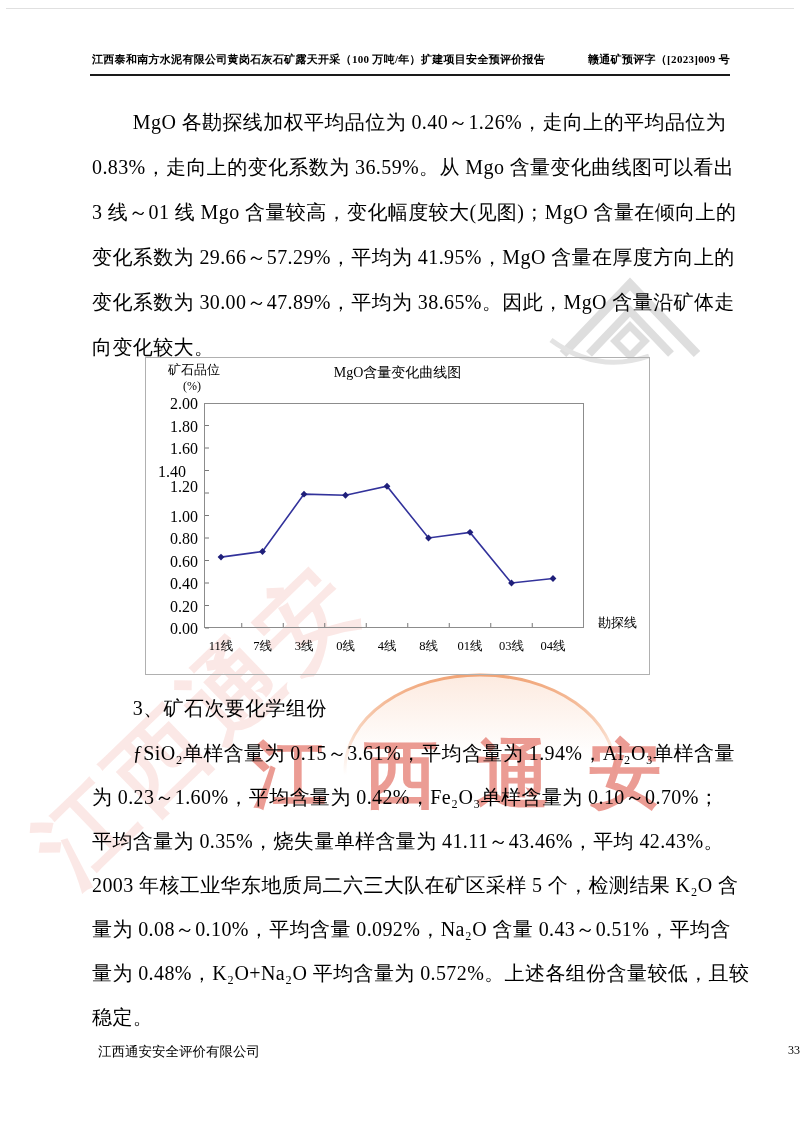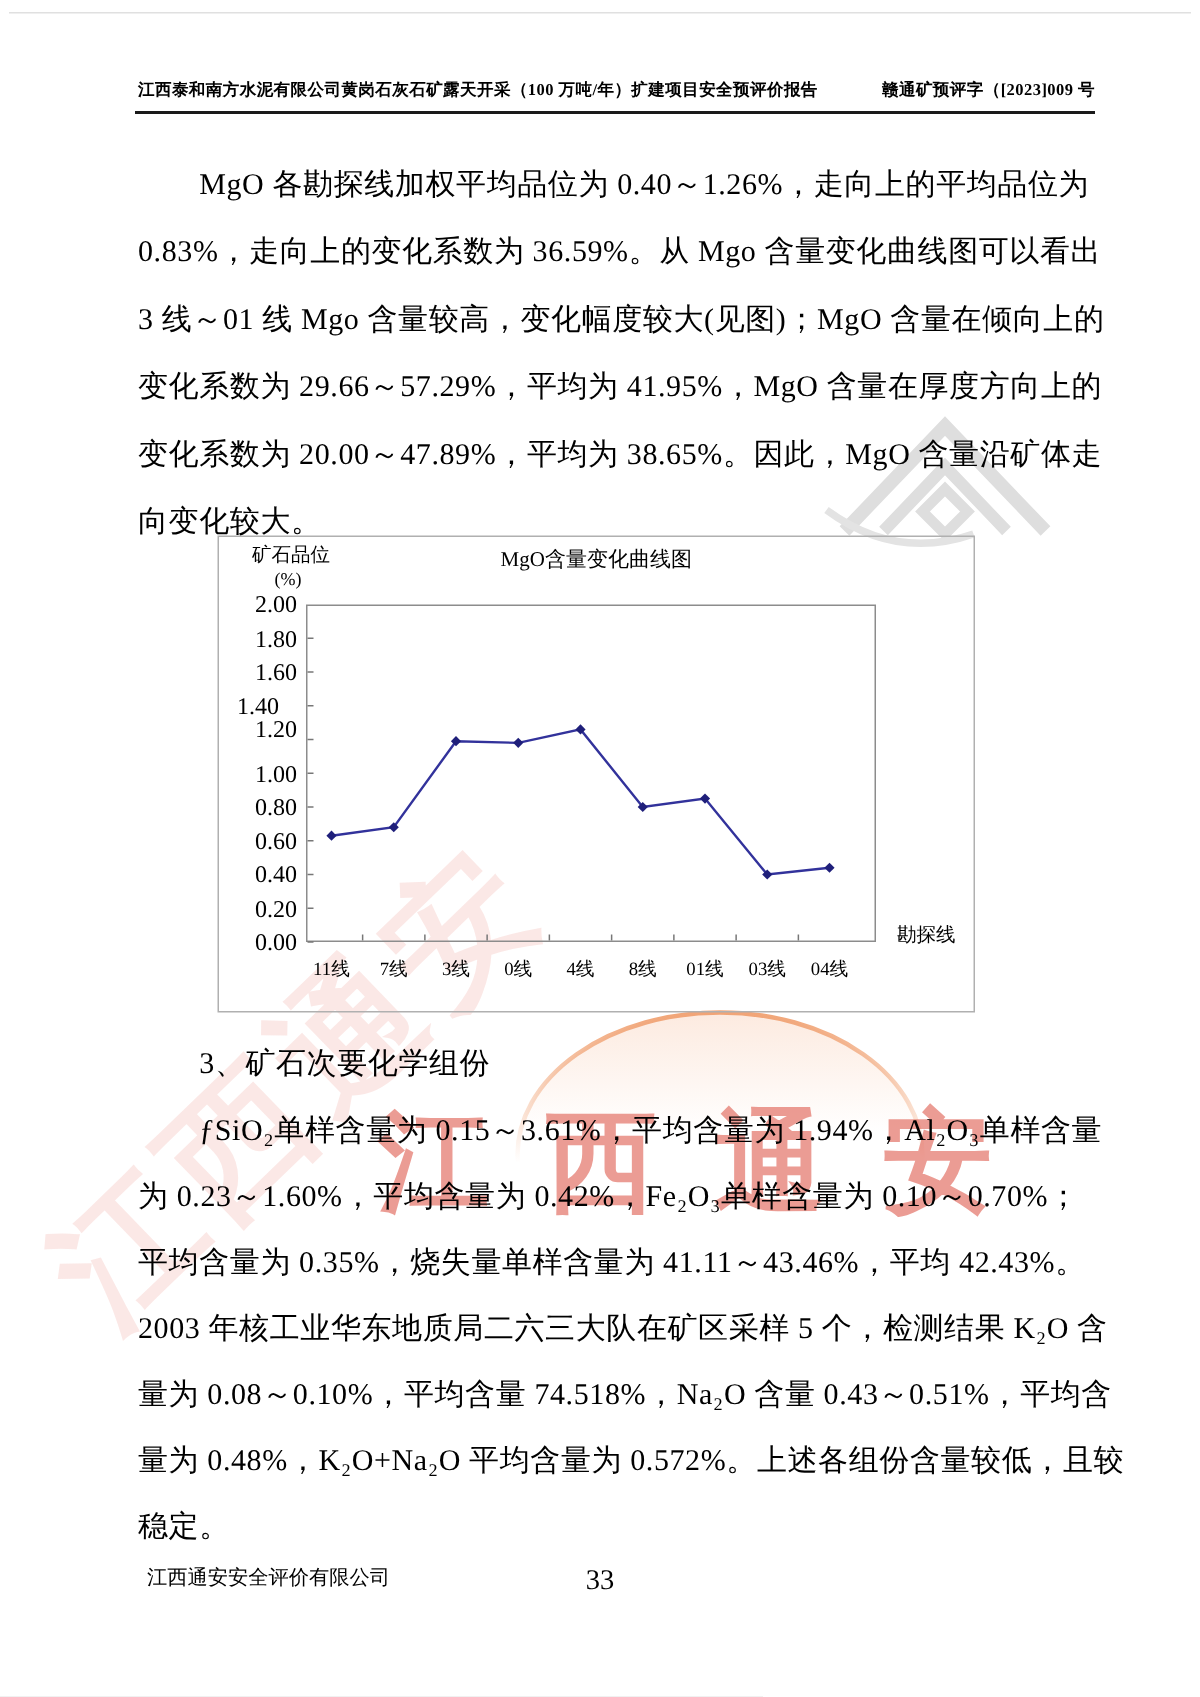--- a/index.html
+++ b/index.html
@@ -26,21 +26,21 @@
   .y-axis-title-1{position:absolute;left:22px;top:3px;font-size:13px;}
   .y-axis-title-2{position:absolute;left:37px;top:21px;font-size:12px;}
   .chart-title{position:absolute;left:0;right:0;top:6px;text-align:center;font-size:14px;}
   .plot-svg{position:absolute;left:58px;top:45px;overflow:visible;}
   .ylabel{position:absolute;left:0;width:52px;text-align:right;font-size:16px;}
   .xlabel{position:absolute;width:44px;text-align:center;font-size:12.5px;top:280px;}
   .x-axis-title{position:absolute;left:452px;top:256px;font-size:13px;}
 
   
   .footer-company{position:absolute;left:98px;top:1043px;font-size:13.5px;}
-  .footer-page{position:absolute;left:0;right:0;top:1043px;text-align:center;font-size:19px;}
+  .footer-page{position:absolute;left:0;right:0;top:1043px;text-align:right;font-size:12px;}
 
   
   .wm{position:absolute;z-index:0;pointer-events:none;}
   .wm-stamp-text{left:252px;top:726px;font-size:74px;font-weight:bold;letter-spacing:38px;
                  color:rgba(221,85,70,0.58);white-space:nowrap;}
   .wm-diagonal-text{left:52px;top:802px;font-size:94px;font-weight:bold;letter-spacing:8px;
                     color:rgba(229,118,106,0.17);white-space:nowrap;
                     transform:rotate(-44deg);transform-origin:0 50%;}
   .content{position:relative;z-index:1;}
 </style>
@@ -80,21 +80,21 @@
       <span>江西泰和南方水泥有限公司黄岗石灰石矿露天开采（100 万吨/年）扩建项目安全预评价报告</span>
       <span>赣通矿预评字（[2023]009 号</span>
     </div>
     <div class="header-rule"></div>
 
     <div class="para p1">
         <div class="tline">　　MgO 各勘探线加权平均品位为 0.40～1.26%，走向上的平均品位为</div>
         <div class="tline">0.83%，走向上的变化系数为 36.59%。从 Mgo 含量变化曲线图可以看出</div>
         <div class="tline">3 线～01 线 Mgo 含量较高，变化幅度较大(见图)；MgO 含量在倾向上的</div>
         <div class="tline">变化系数为 29.66～57.29%，平均为 41.95%，MgO 含量在厚度方向上的</div>
-        <div class="tline">变化系数为 20.00～47.89%，平均为 38.65%。因此，MgO 含量沿矿体走</div>
+        <div class="tline">变化系数为 30.00～47.89%，平均为 38.65%。因此，MgO 含量沿矿体走</div>
         <div class="tline">向变化较大。</div>
       </div>
 
     <div class="chart-frame">
       <div class="y-axis-title-1">矿石品位</div>
       <div class="y-axis-title-2">(%)</div>
       <div class="chart-title">MgO含量变化曲线图</div>
       <svg id="plot-svg" class="plot-svg" width="380" height="225" viewBox="0 0 380 225">
           <rect x="0.5" y="0.5" width="379" height="224" fill="none" stroke="#8c8c8c" stroke-width="1"></rect>
           <line x1="1" y1="22.5" x2="5" y2="22.5" stroke="#777" stroke-width="1"></line>
@@ -153,21 +153,21 @@
       <div class="x-axis-title">勘探线</div>
     </div>
 
     <div class="sec-heading">　　3、矿石次要化学组份</div>
 
     <div class="para p2">
         <div class="tline">　　ƒSiO₂单样含量为 0.15～3.61%，平均含量为 1.94%，Al₂O₃单样含量</div>
         <div class="tline">为 0.23～1.60%，平均含量为 0.42%，Fe₂O₃单样含量为 0.10～0.70%；</div>
         <div class="tline">平均含量为 0.35%，烧失量单样含量为 41.11～43.46%，平均 42.43%。</div>
         <div class="tline">2003 年核工业华东地质局二六三大队在矿区采样 5 个，检测结果 K₂O 含</div>
-        <div class="tline">量为 0.08～0.10%，平均含量 74.518%，Na₂O 含量 0.43～0.51%，平均含</div>
+        <div class="tline">量为 0.08～0.10%，平均含量 0.092%，Na₂O 含量 0.43～0.51%，平均含</div>
         <div class="tline">量为 0.48%，K₂O+Na₂O 平均含量为 0.572%。上述各组份含量较低，且较</div>
         <div class="tline">稳定。</div>
       </div>
 
     <div class="footer-company">江西通安安全评价有限公司</div>
     <div class="footer-page">33</div>
   </div>
 </div>
 
 </body></html>

